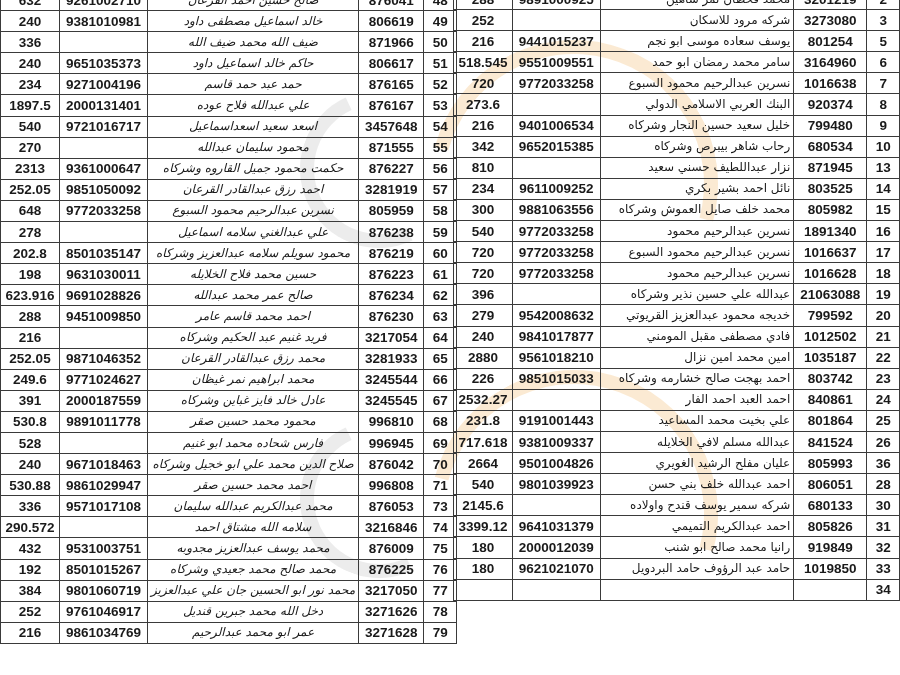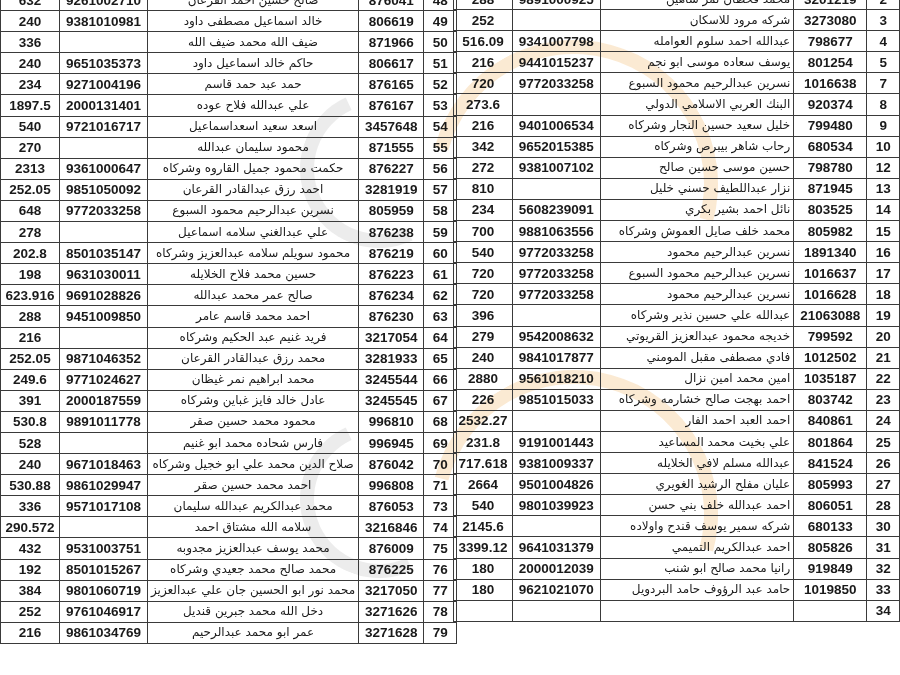--- a/index.html
+++ b/index.html
@@ -21,21 +21,21 @@
     font-size: 13.5px;
     font-weight: bold;
     text-align: center;
     white-space: nowrap;
     overflow: hidden;
     line-height: 19px;
   }
   td.name { direction: rtl; font-family: "DejaVu Sans", sans-serif; font-size: 12px; font-weight: normal; }
   .sheet-left td.c-amt { width: 52px; }
   .sheet-left td.c-phone { width: 81px; }
-  .sheet-left td.c-name { width: 191px; }
+  .sheet-left td.c-name { width: 191px; font-style: italic; }
   .sheet-left td.c-id { width: 58px; }
   .sheet-left td.c-num { width: 26px; }
   .sheet-right td.c-amt { width: 54px; }
   .sheet-right td.c-phone { width: 84px; }
   .sheet-right td.c-name { width: 196px; text-align: right; }
   .sheet-right td.c-id { width: 70px; }
   .sheet-right td.c-num { width: 32px; }
   .watermark {
     position: absolute; pointer-events: none;
     border-radius: 50%;
@@ -290,34 +290,34 @@
           <td class="c-num">2</td>
         </tr>
         <tr>
           <td class="c-amt">252</td>
           <td class="c-phone"></td>
           <td class="c-name name">شركه مرود للاسكان</td>
           <td class="c-id">3273080</td>
           <td class="c-num">3</td>
         </tr>
         <tr>
-          <td class="c-amt">516.09</td>
-          <td class="c-phone">9341007798</td>
-          <td class="c-name name">عبدالله احمد سلوم العوامله</td>
-          <td class="c-id">798677</td>
-          <td class="c-num">4</td>
-        </tr>
-        <tr>
           <td class="c-amt">216</td>
           <td class="c-phone">9441015237</td>
           <td class="c-name name">يوسف سعاده موسى ابو نجم</td>
           <td class="c-id">801254</td>
           <td class="c-num">5</td>
         </tr>
         <tr>
+          <td class="c-amt">518.545</td>
+          <td class="c-phone">9551009551</td>
+          <td class="c-name name">سامر محمد رمضان ابو حمد</td>
+          <td class="c-id">3164960</td>
+          <td class="c-num">6</td>
+        </tr>
+        <tr>
           <td class="c-amt">720</td>
           <td class="c-phone">9772033258</td>
           <td class="c-name name">نسرين عبدالرحيم محمود السبوع</td>
           <td class="c-id">1016638</td>
           <td class="c-num">7</td>
         </tr>
         <tr>
           <td class="c-amt">273.6</td>
           <td class="c-phone"></td>
           <td class="c-name name">البنك العربي الاسلامي الدولي</td>
@@ -332,42 +332,35 @@
           <td class="c-num">9</td>
         </tr>
         <tr>
           <td class="c-amt">342</td>
           <td class="c-phone">9652015385</td>
           <td class="c-name name">رحاب شاهر بيبرص وشركاه</td>
           <td class="c-id">680534</td>
           <td class="c-num">10</td>
         </tr>
         <tr>
-          <td class="c-amt">272</td>
-          <td class="c-phone">9381007102</td>
-          <td class="c-name name">حسين موسى حسين صالح</td>
-          <td class="c-id">798780</td>
-          <td class="c-num">12</td>
-        </tr>
-        <tr>
           <td class="c-amt">810</td>
           <td class="c-phone"></td>
-          <td class="c-name name">نزار عبداللطيف حسني خليل</td>
+          <td class="c-name name">نزار عبداللطيف حسني سعيد</td>
           <td class="c-id">871945</td>
           <td class="c-num">13</td>
         </tr>
         <tr>
           <td class="c-amt">234</td>
-          <td class="c-phone">5608239091</td>
+          <td class="c-phone">9611009252</td>
           <td class="c-name name">نائل احمد بشير بكري</td>
           <td class="c-id">803525</td>
           <td class="c-num">14</td>
         </tr>
         <tr>
-          <td class="c-amt">700</td>
+          <td class="c-amt">300</td>
           <td class="c-phone">9881063556</td>
           <td class="c-name name">محمد خلف صايل العموش وشركاه</td>
           <td class="c-id">805982</td>
           <td class="c-num">15</td>
         </tr>
         <tr>
           <td class="c-amt">540</td>
           <td class="c-phone">9772033258</td>
           <td class="c-name name">نسرين عبدالرحيم محمود</td>
           <td class="c-id">1891340</td>
@@ -441,21 +434,21 @@
           <td class="c-phone">9381009337</td>
           <td class="c-name name">عبدالله مسلم لافي الخلايله</td>
           <td class="c-id">841524</td>
           <td class="c-num">26</td>
         </tr>
         <tr>
           <td class="c-amt">2664</td>
           <td class="c-phone">9501004826</td>
           <td class="c-name name">عليان مفلح الرشيد الغويري</td>
           <td class="c-id">805993</td>
-          <td class="c-num">27</td>
+          <td class="c-num">36</td>
         </tr>
         <tr>
           <td class="c-amt">540</td>
           <td class="c-phone">9801039923</td>
           <td class="c-name name">احمد عبدالله خلف بني حسن</td>
           <td class="c-id">806051</td>
           <td class="c-num">28</td>
         </tr>
         <tr>
           <td class="c-amt">2145.6</td>

